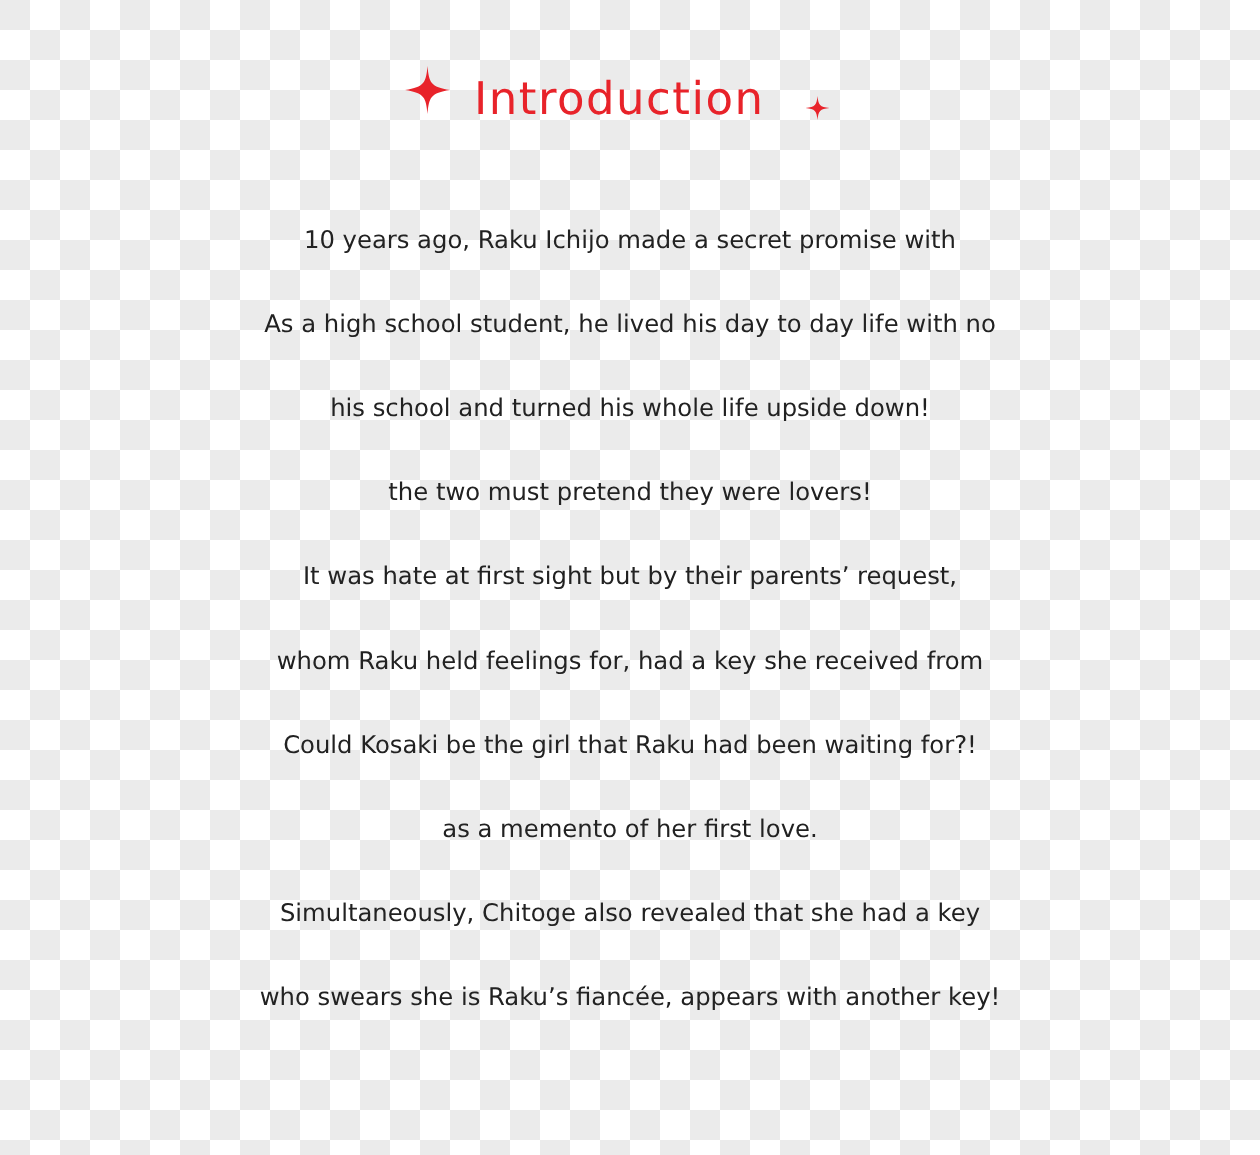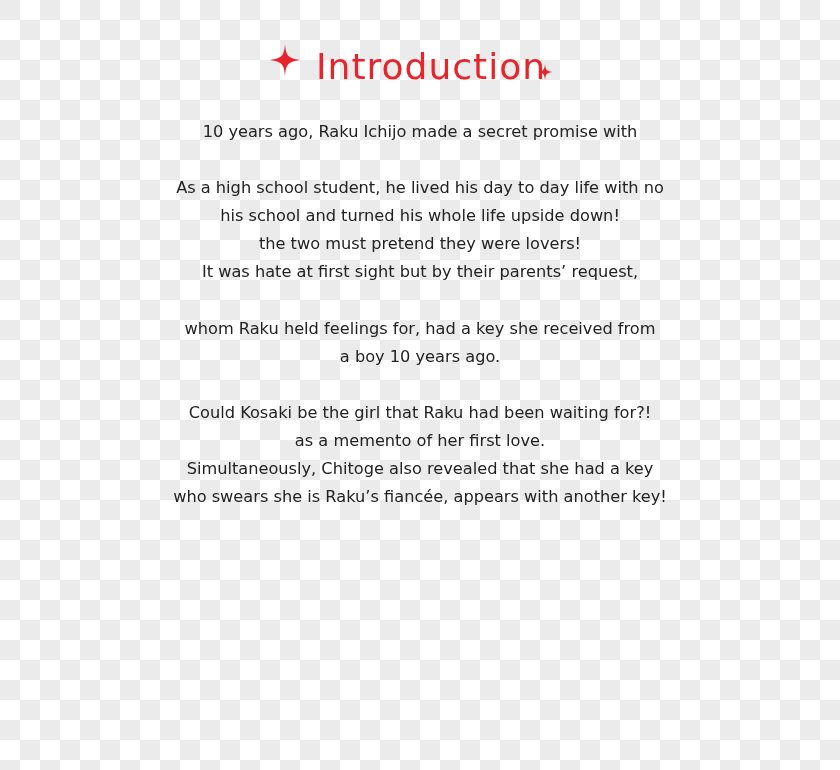--- a/index.html
+++ b/index.html
@@ -10,32 +10,32 @@
         linear-gradient(45deg, #ebebeb 25%, transparent 25%, transparent 75%, #ebebeb 75%),
         linear-gradient(45deg, #ebebeb 25%, transparent 25%, transparent 75%, #ebebeb 75%);
       background-size: 40px 40px;
       background-position: 20px 0, 0 20px;
       font-family: "DejaVu Sans", "Liberation Sans", sans-serif;
     }
     .sparkle-big { position: absolute; left: 270px; top: 44px; width: 30px; height: 32px; }
     .sparkle-small { position: absolute; left: 537px; top: 64px; width: 16px; height: 16px; }
     .title {
       position: absolute; left: 316px; top: 47px;
-      font-size: 36px; letter-spacing: 1px; color: #e8232a;
+      font-size: 30px; letter-spacing: 1px; color: #e8232a;
       font-family: "DejaVu Sans", sans-serif; line-height: 40px;
       white-space: nowrap;
     }
     .body-text {
       position: absolute; left: 0; top: 118px; width: 840px;
       text-align: center; color: #222222;
       font-size: 16.2px; line-height: 28.1px;
       font-family: "DejaVu Sans", sans-serif;
     }
     .para { margin: 0 0 28.1px 0; }
-    .line { display: block; white-space: nowrap; }
+    .line { display: block; white-space: nowrap; margin-top: 28px; }
   </style>
 </head>
 <body>
 
 <div>
   <svg class="sparkle-big" viewBox="0 0 30 32">
     <path d="M15 0 C16 11 17 14 30 16 C17 18 16 21 15 32 C14 21 13 18 0 16 C13 14 14 11 15 0 Z" fill="#e8232a"></path>
   </svg>
   <div class="title">Introduction</div>
   <svg class="sparkle-small" viewBox="0 0 16 16">
@@ -48,21 +48,20 @@
     <span class="line">10 years ago, Raku Ichijo made a secret promise with</span>
   </p>
   <p class="para">
     <span class="line">As a high school student, he lived his day to day life with no</span>
     <span class="line">his school and turned his whole life upside down!</span>
     <span class="line">the two must pretend they were lovers!</span>
     <span class="line">It was hate at first sight but by their parents’ request,</span>
   </p>
   <p class="para">
     <span class="line">whom Raku held feelings for, had a key she received from</span>
-    <span class="line">a boy 10 years ago.</span>
   </p>
   <p class="para">
     <span class="line">Could Kosaki be the girl that Raku had been waiting for?!</span>
     <span class="line">as a memento of her first love.</span>
     <span class="line">Simultaneously, Chitoge also revealed that she had a key</span>
     <span class="line">who swears she is Raku’s fiancée, appears with another key!</span>
   </p>
 </div>
 
 </body></html>

